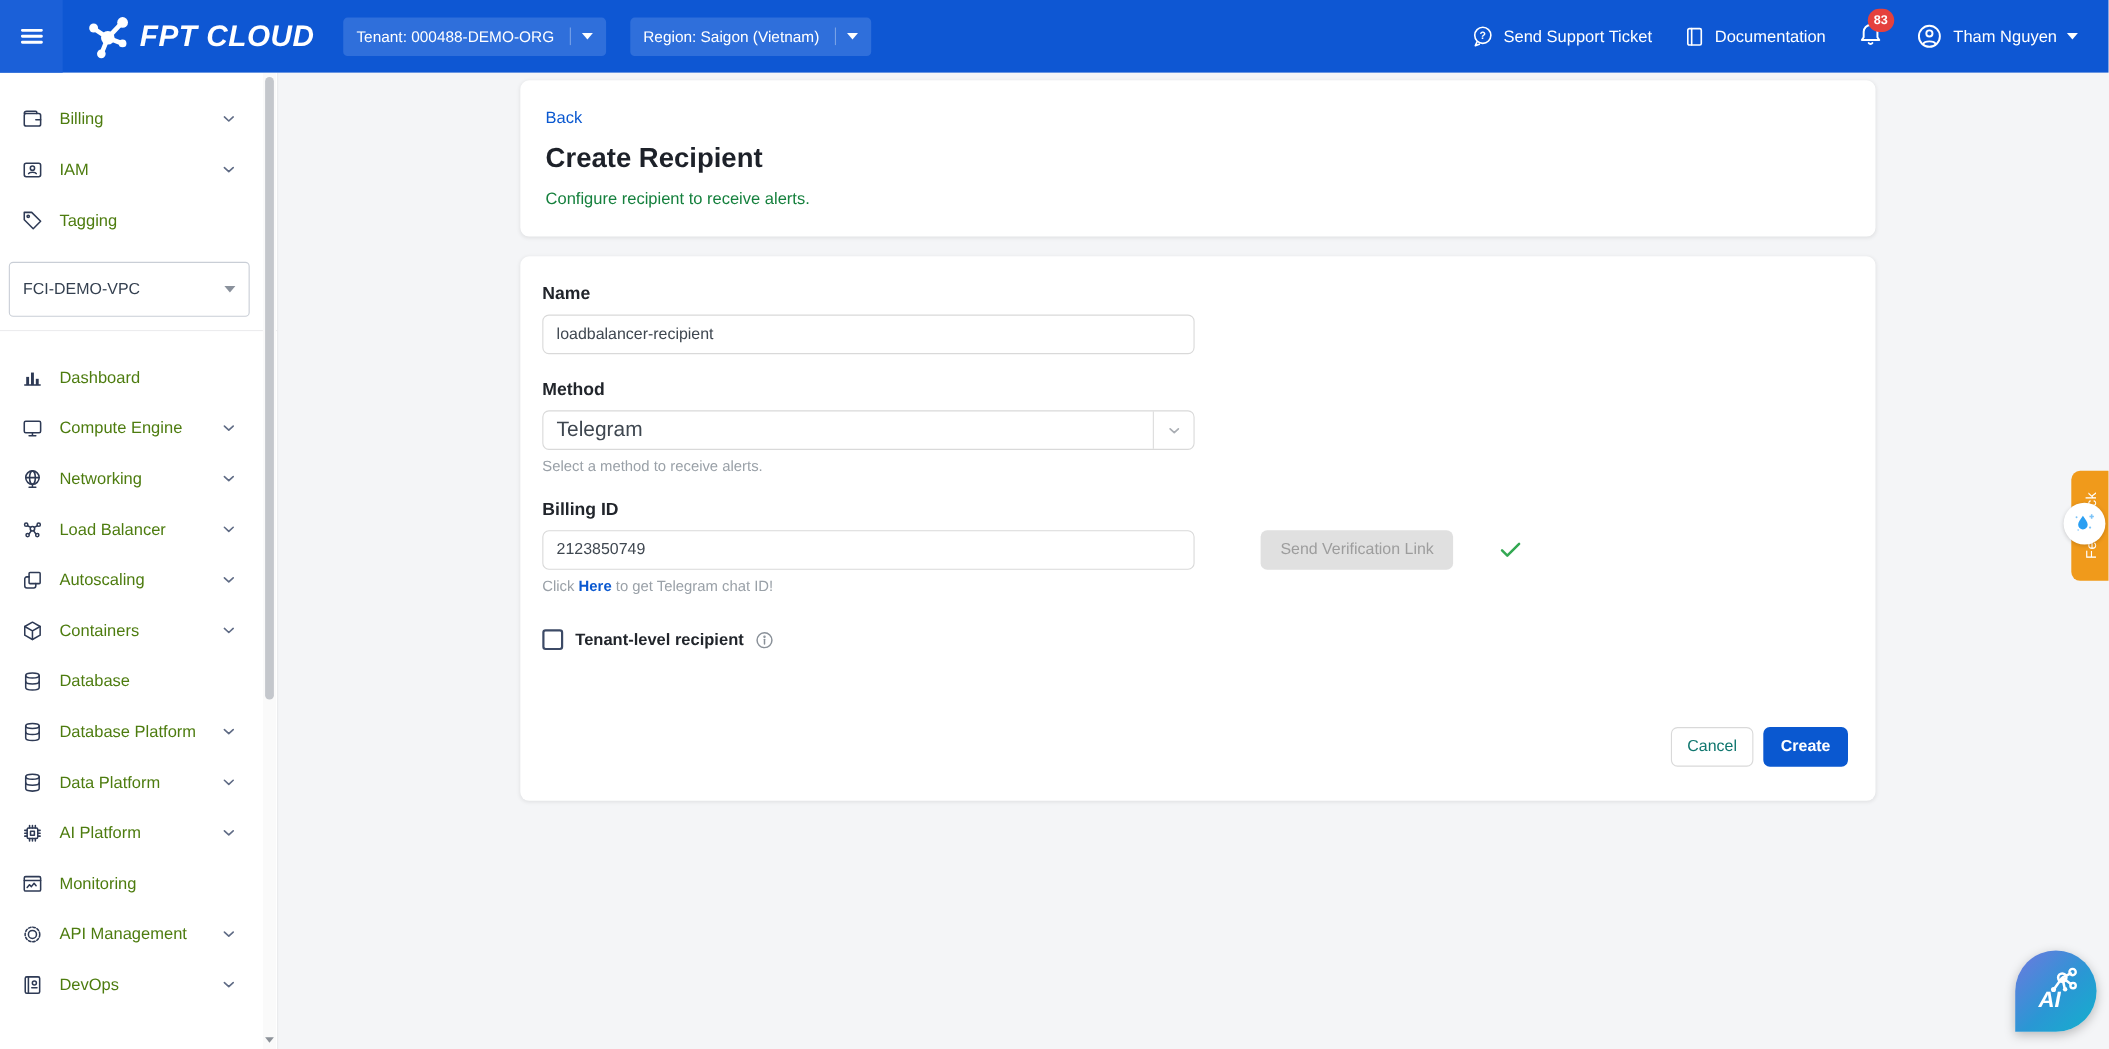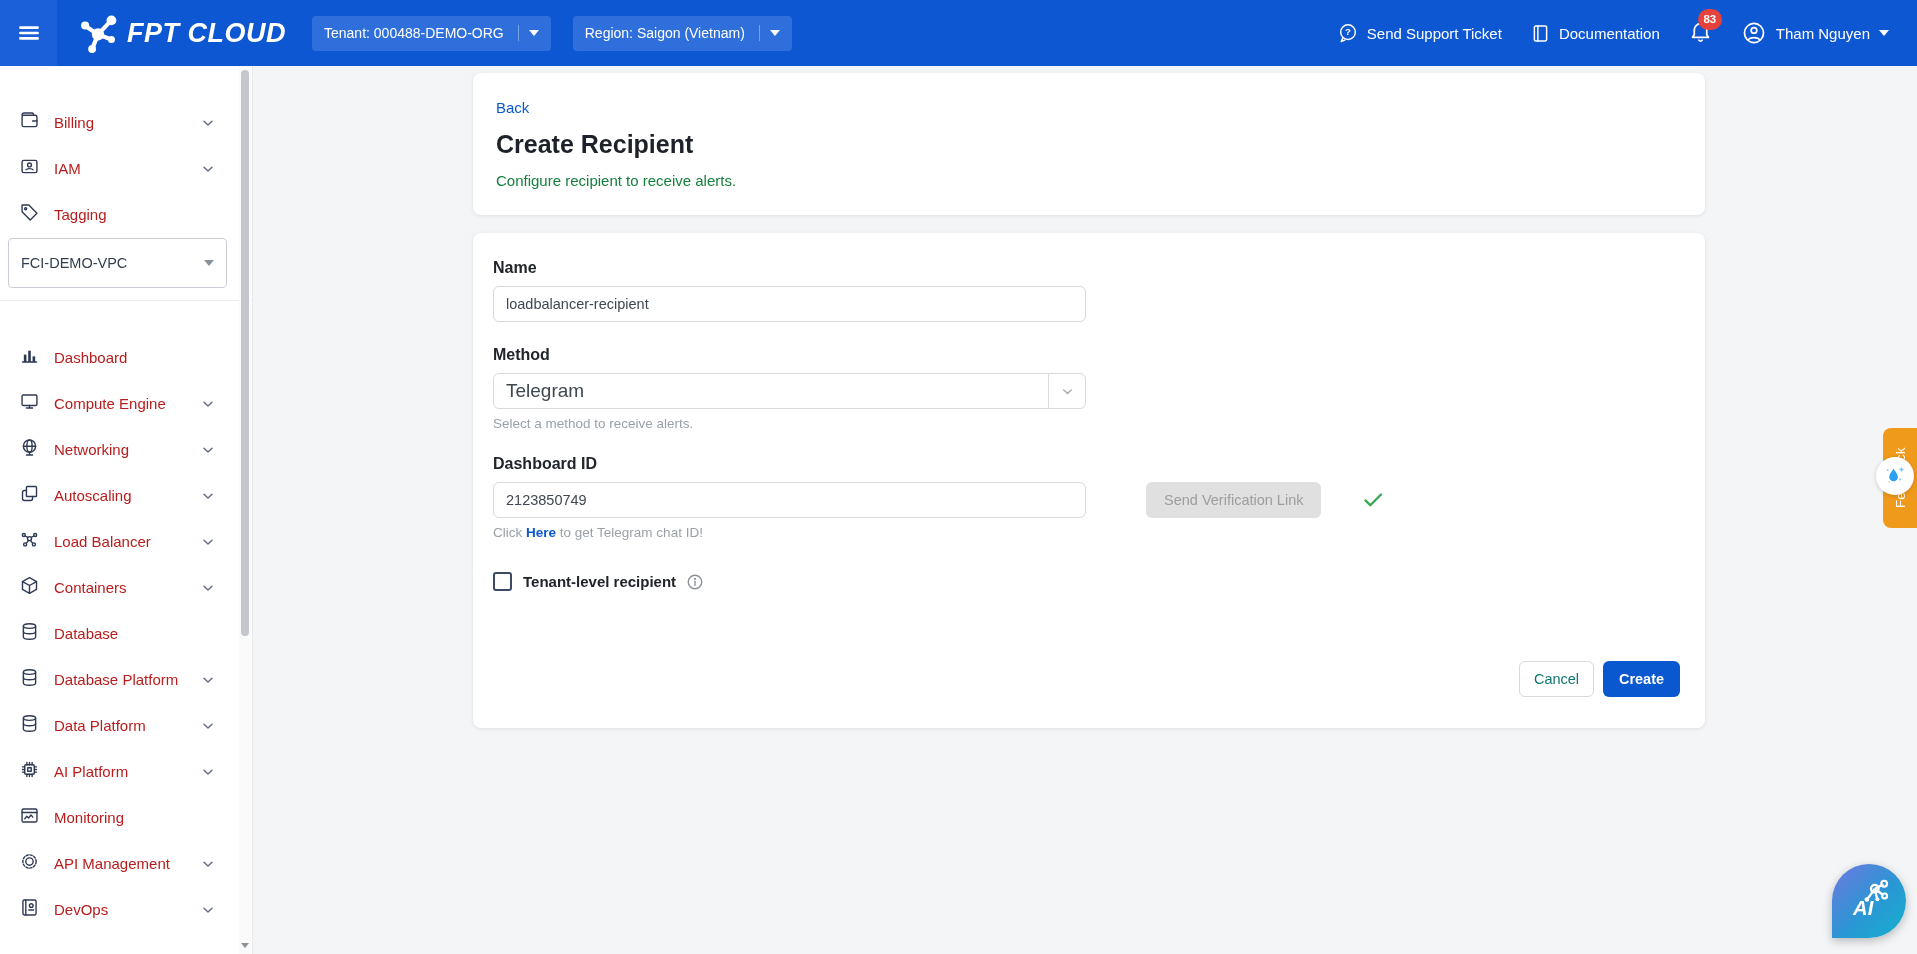--- a/index.html
+++ b/index.html
@@ -19,21 +19,21 @@
   .nav-right { margin-left:auto; display:flex; align-items:center; gap:28px; padding-right:28px; color:#fff; }
   .nav-link { display:flex; align-items:center; gap:8px; font-size:15px; cursor:pointer; white-space:nowrap; }
   .bell-wrap { position:relative; cursor:pointer; }
   .nav-badge { position:absolute; top:-10px; left:10px; min-width:24px; height:21px; background:#e5413d; border-radius:11px; color:#fff; font-size:11.5px; font-weight:bold; display:flex; align-items:center; justify-content:center; padding:0 5px; }
   .user-menu { display:flex; align-items:center; gap:9px; font-size:15px; cursor:pointer; }
   .caret-down { width:0; height:0; border-left:5px solid transparent; border-right:5px solid transparent; border-top:6px solid #fff; }
 
   
   .sidebar { position:absolute; left:0; top:66px; width:253px; height:888px; background:#fff; border-right:1px solid #e7e8ea; z-index:10; }
   .side-list { padding-top:19px; }
-  .side-row { height:46px; display:flex; align-items:flex-end; padding:0 36px 0 18px; cursor:pointer; color:#b91c1c; }
+  .side-row { height:46px; display:flex; align-items:center; padding:0 36px 0 18px; cursor:pointer; color:#4d7c0f; }
   .side-row .s-icon { width:22px; height:22px; flex:0 0 auto; display:flex; align-items:center; justify-content:center; }
   .side-row .s-label { margin-left:14px; font-size:15px; flex:1; white-space:nowrap; }
   .side-chevron { flex:0 0 auto; display:flex; }
   .vpc-select { margin:15px 26px 0 8px; width:219px; height:50px; border:1px solid #c9ced6; border-radius:4px; display:flex; align-items:center; padding:0 12px; font-size:14.5px; color:#333f4f; cursor:pointer; }
   .vpc-select .grow { flex:1; }
   .vpc-caret { width:0; height:0; border-left:5px solid transparent; border-right:5px solid transparent; border-top:6px solid #8a919c; }
   .side-divider { margin-top:12px; height:1px; background:#ececee; }
   
   .side-scrollbar { position:absolute; right:1px; top:0; width:12px; height:888px; background:#fafafa; }
   .side-thumb { position:absolute; left:2px; top:4px; width:8px; height:566px; background:#c4c7cc; border-radius:4px; }
@@ -242,52 +242,52 @@
     <span class="s-label">Networking</span>
     <span class="side-chevron">
       <svg width="16" height="16" viewBox="0 0 24 24" fill="none" stroke="#5f6b85" stroke-width="2.2" stroke-linecap="round" stroke-linejoin="round">
             <path d="M6 9.5 12 15l6-5.5"></path>
           </svg>
     </span>
   </div>
       <div class="side-row">
     <span class="s-icon">
           <svg width="21" height="21" viewBox="0 0 24 24" fill="none" stroke="#2e3a55" stroke-width="1.6" stroke-linecap="round" stroke-linejoin="round">
-            <rect x="8.5" y="4" width="11.5" height="11.5" rx="1"></rect>
-            <path d="M15.5 15.5v2.3a2.2 2.2 0 0 1-2.2 2.2H6.2A2.2 2.2 0 0 1 4 17.8V10.7a2.2 2.2 0 0 1 2.2-2.2h2.3"></path>
-          </svg>
-        </span>
-    <span class="s-label">Autoscaling</span>
-    <span class="side-chevron">
-      <svg width="16" height="16" viewBox="0 0 24 24" fill="none" stroke="#5f6b85" stroke-width="2.2" stroke-linecap="round" stroke-linejoin="round">
-            <path d="M6 9.5 12 15l6-5.5"></path>
-          </svg>
-    </span>
-  </div>
-      <div class="side-row">
-    <span class="s-icon">
-          <svg width="21" height="21" viewBox="0 0 24 24" fill="none" stroke="#2e3a55" stroke-width="1.6" stroke-linecap="round" stroke-linejoin="round">
             <circle cx="12" cy="11" r="2.3"></circle>
             <circle cx="5.5" cy="6.8" r="1.7"></circle>
             <circle cx="18.5" cy="6.8" r="1.7"></circle>
             <circle cx="7" cy="17.6" r="1.7"></circle>
             <circle cx="17" cy="17.6" r="1.7"></circle>
             <path d="M10.1 9.7 7 8M13.9 9.7 17 8M10.9 13l-2.3 3.2M13.1 13l2.3 3.2"></path>
           </svg>
         </span>
     <span class="s-label">Load Balancer</span>
     <span class="side-chevron">
       <svg width="16" height="16" viewBox="0 0 24 24" fill="none" stroke="#5f6b85" stroke-width="2.2" stroke-linecap="round" stroke-linejoin="round">
             <path d="M6 9.5 12 15l6-5.5"></path>
           </svg>
     </span>
   </div>
       <div class="side-row">
     <span class="s-icon">
           <svg width="21" height="21" viewBox="0 0 24 24" fill="none" stroke="#2e3a55" stroke-width="1.6" stroke-linecap="round" stroke-linejoin="round">
+            <rect x="8.5" y="4" width="11.5" height="11.5" rx="1"></rect>
+            <path d="M15.5 15.5v2.3a2.2 2.2 0 0 1-2.2 2.2H6.2A2.2 2.2 0 0 1 4 17.8V10.7a2.2 2.2 0 0 1 2.2-2.2h2.3"></path>
+          </svg>
+        </span>
+    <span class="s-label">Autoscaling</span>
+    <span class="side-chevron">
+      <svg width="16" height="16" viewBox="0 0 24 24" fill="none" stroke="#5f6b85" stroke-width="2.2" stroke-linecap="round" stroke-linejoin="round">
+            <path d="M6 9.5 12 15l6-5.5"></path>
+          </svg>
+    </span>
+  </div>
+      <div class="side-row">
+    <span class="s-icon">
+          <svg width="21" height="21" viewBox="0 0 24 24" fill="none" stroke="#2e3a55" stroke-width="1.6" stroke-linecap="round" stroke-linejoin="round">
             <path d="M12 3l8 4.5v9L12 21l-8-4.5v-9z"></path>
             <path d="M4 7.5l8 4.5 8-4.5M12 12v9"></path>
           </svg>
         </span>
     <span class="s-label">Containers</span>
     <span class="side-chevron">
       <svg width="16" height="16" viewBox="0 0 24 24" fill="none" stroke="#5f6b85" stroke-width="2.2" stroke-linecap="round" stroke-linejoin="round">
             <path d="M6 9.5 12 15l6-5.5"></path>
           </svg>
     </span>
@@ -424,21 +424,21 @@
     <div class="select-box">
       <span class="select-value">Telegram</span>
       <span class="select-arrow-cell">
         <svg width="15" height="15" viewBox="0 0 24 24" fill="none" stroke="#a9adb3" stroke-width="2.4" stroke-linecap="round" stroke-linejoin="round">
             <path d="M6 9.5 12 15l6-5.5"></path>
           </svg>
       </span>
     </div>
     <div class="help-text">Select a method to receive alerts.</div>
 
-    <div class="field-label mt-field">Dashboard ID</div>
+    <div class="field-label mt-field">Billing ID</div>
     <div class="telegram-row">
       <input class="text-input" type="text" value="2123850749" style="">
       <button class="send-verif-btn" disabled="">Send Verification Link</button>
       <span class="verified-check">
         <svg width="24" height="24" viewBox="0 0 24 24" fill="none" stroke="#34a853" stroke-width="2.3" stroke-linecap="round" stroke-linejoin="round">
             <path d="M20 6.5 9.3 17.2 4.5 12.4"></path>
           </svg>
       </span>
     </div>
     <div class="help-text">

